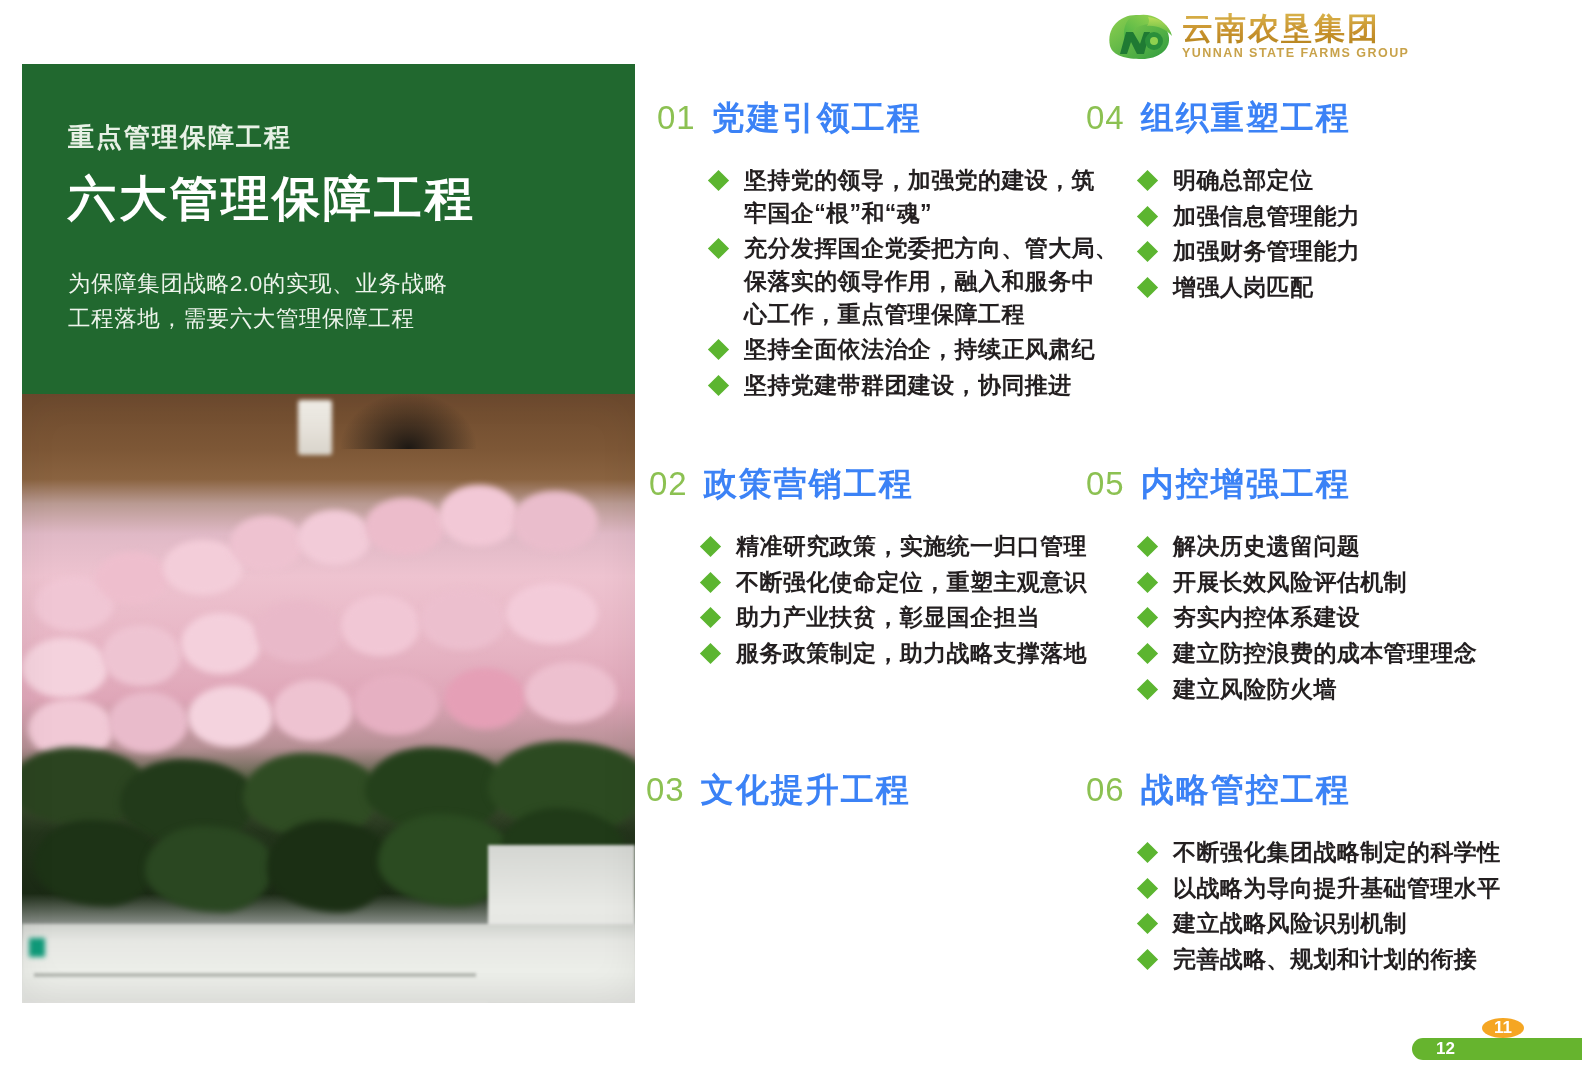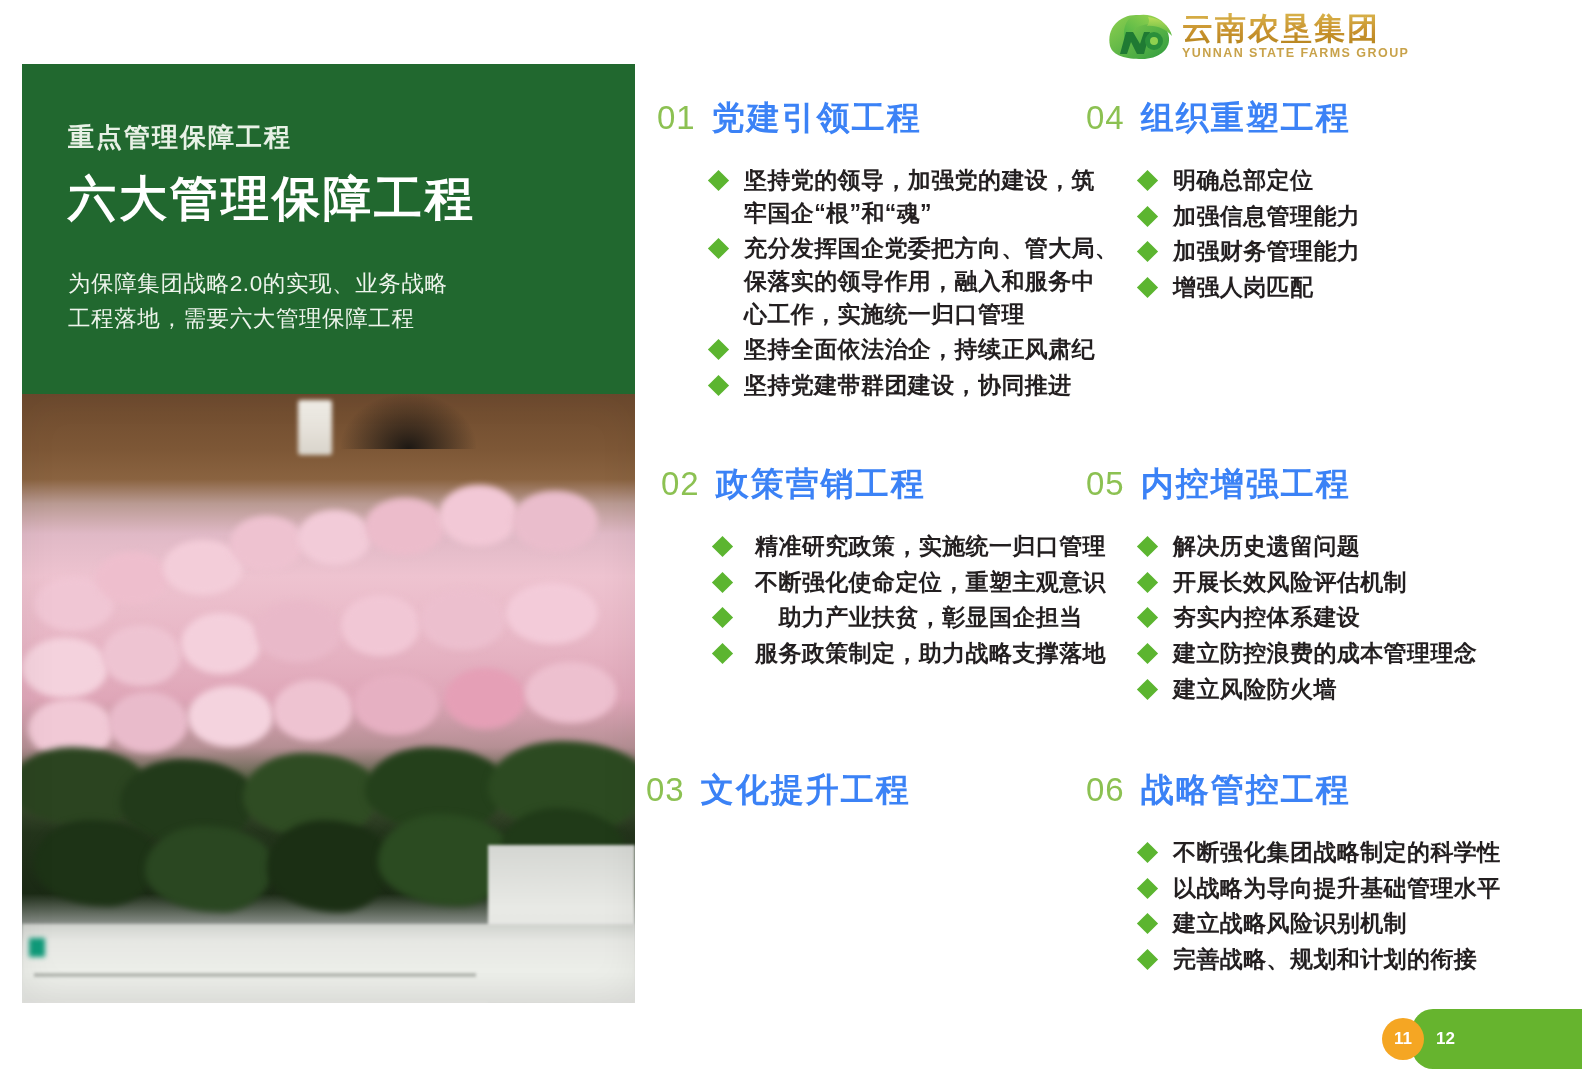--- a/index.html
+++ b/index.html
@@ -207,21 +207,21 @@
   .grid {
     position: absolute;
     left: 646px;
     top: 96px;
     width: 910px;
     height: 900px;
   }
   .cell { position: absolute; }
   .c01 { left: 0px;   top: 0px;   width: 452px; margin-left: 11px; }
   .c04 { left: 440px; top: 0px;   width: 460px; }
-  .c02 { left: 15px;   top: 366px; width: 452px; text-align: center; }
+  .c02 { left: 3px;   top: 366px; width: 452px; }
   .c05 { left: 440px; top: 366px; width: 460px; }
   .c03 { left: 0px;   top: 672px; width: 452px; }
   .c06 { left: 440px; top: 672px; width: 460px; }
 
   .sec-head {
     display: flex;
     align-items: baseline;
     white-space: nowrap;
   }
   .sec-num {
@@ -266,20 +266,21 @@
   .bullet span.ln { display: block; white-space: nowrap; }
 
   
   .pager {
     position: absolute;
     right: 0;
     top: 1018px;
     height: 42px;
     display: flex;
     align-items: center;
+    flex-direction: column;
   }
   .pg-prev {
     width: 42px;
     height: 42px;
     border-radius: 50%;
     background: #f5a623;
     color: #ffffff;
     font-size: 17px;
     font-weight: bold;
     display: flex;
@@ -412,21 +413,21 @@
       <div class="bullets">
         <div class="bullet">
           <i class="dia"></i>
           <span class="ln">坚持党的领导，加强党的建设，筑</span>
           <span class="ln">牢国企“根”和“魂”</span>
         </div>
         <div class="bullet">
           <i class="dia"></i>
           <span class="ln">充分发挥国企党委把方向、管大局、</span>
           <span class="ln">保落实的领导作用，融入和服务中</span>
-          <span class="ln">心工作，实施统一归口管理</span>
+          <span class="ln">心工作，重点管理保障工程</span>
         </div>
         <div class="bullet">
           <i class="dia"></i>
           <span class="ln">坚持全面依法治企，持续正风肃纪</span>
         </div>
         <div class="bullet">
           <i class="dia"></i>
           <span class="ln">坚持党建带群团建设，协同推进</span>
         </div>
       </div>

